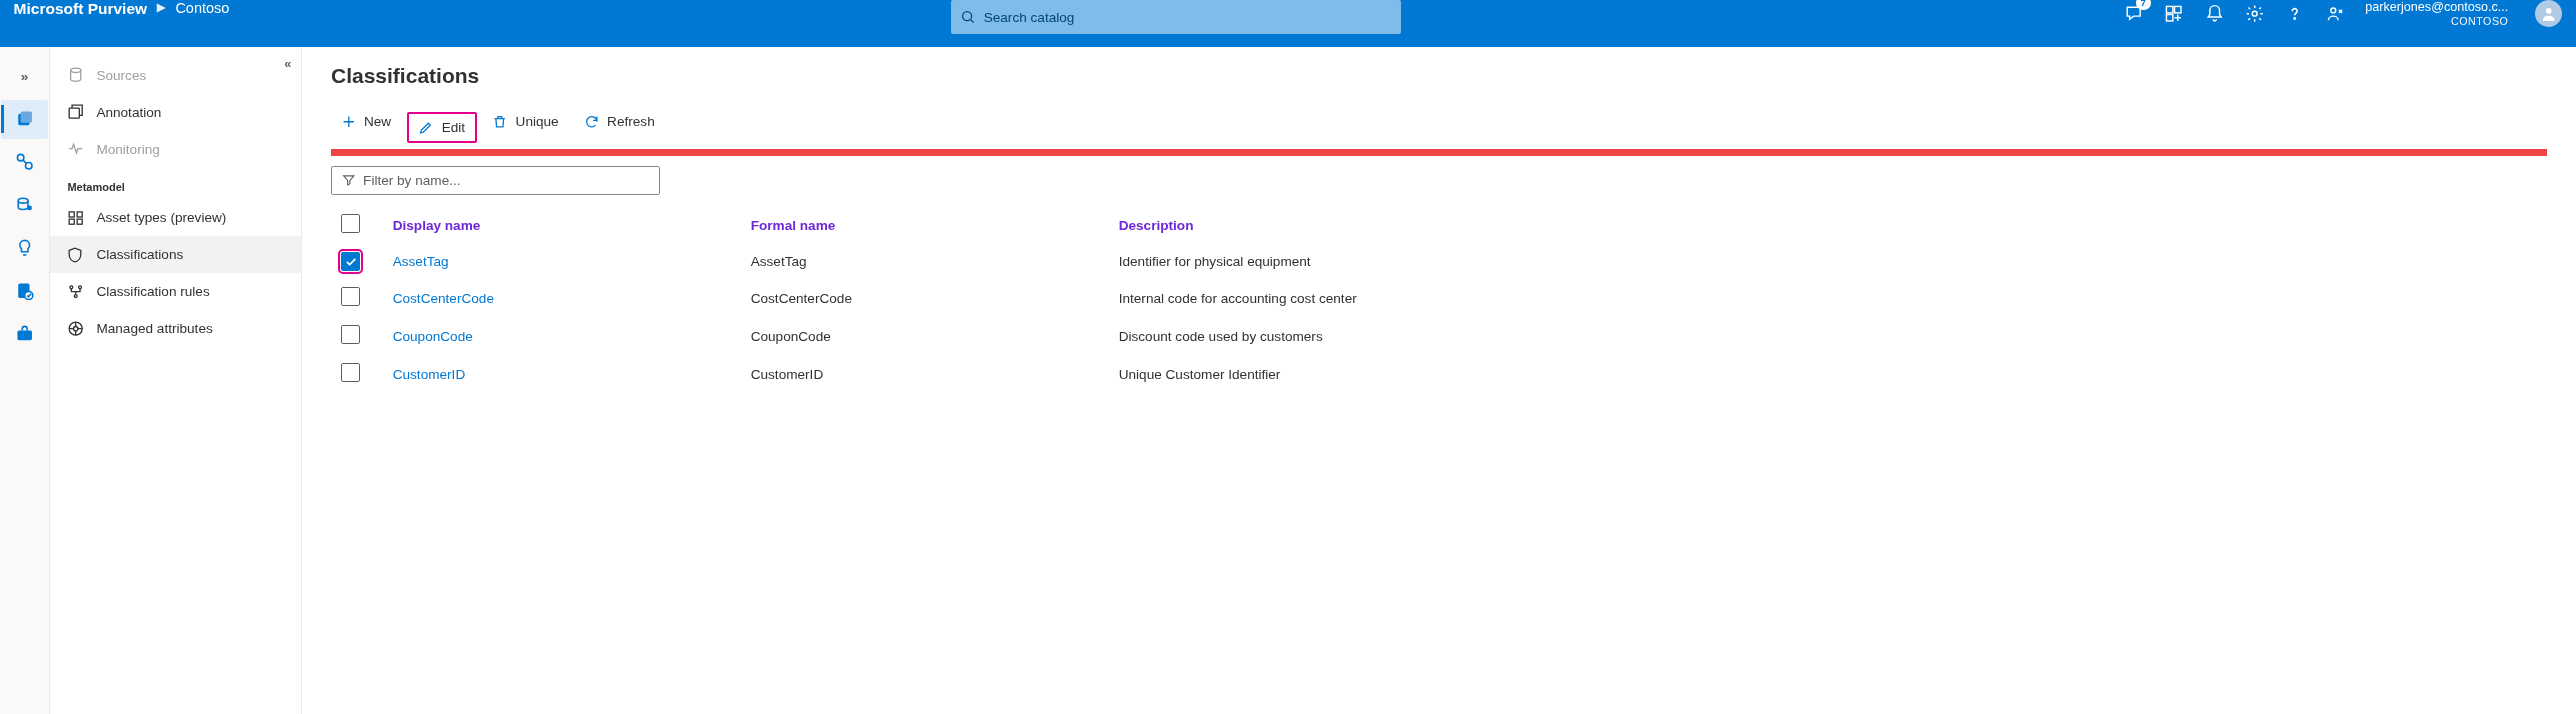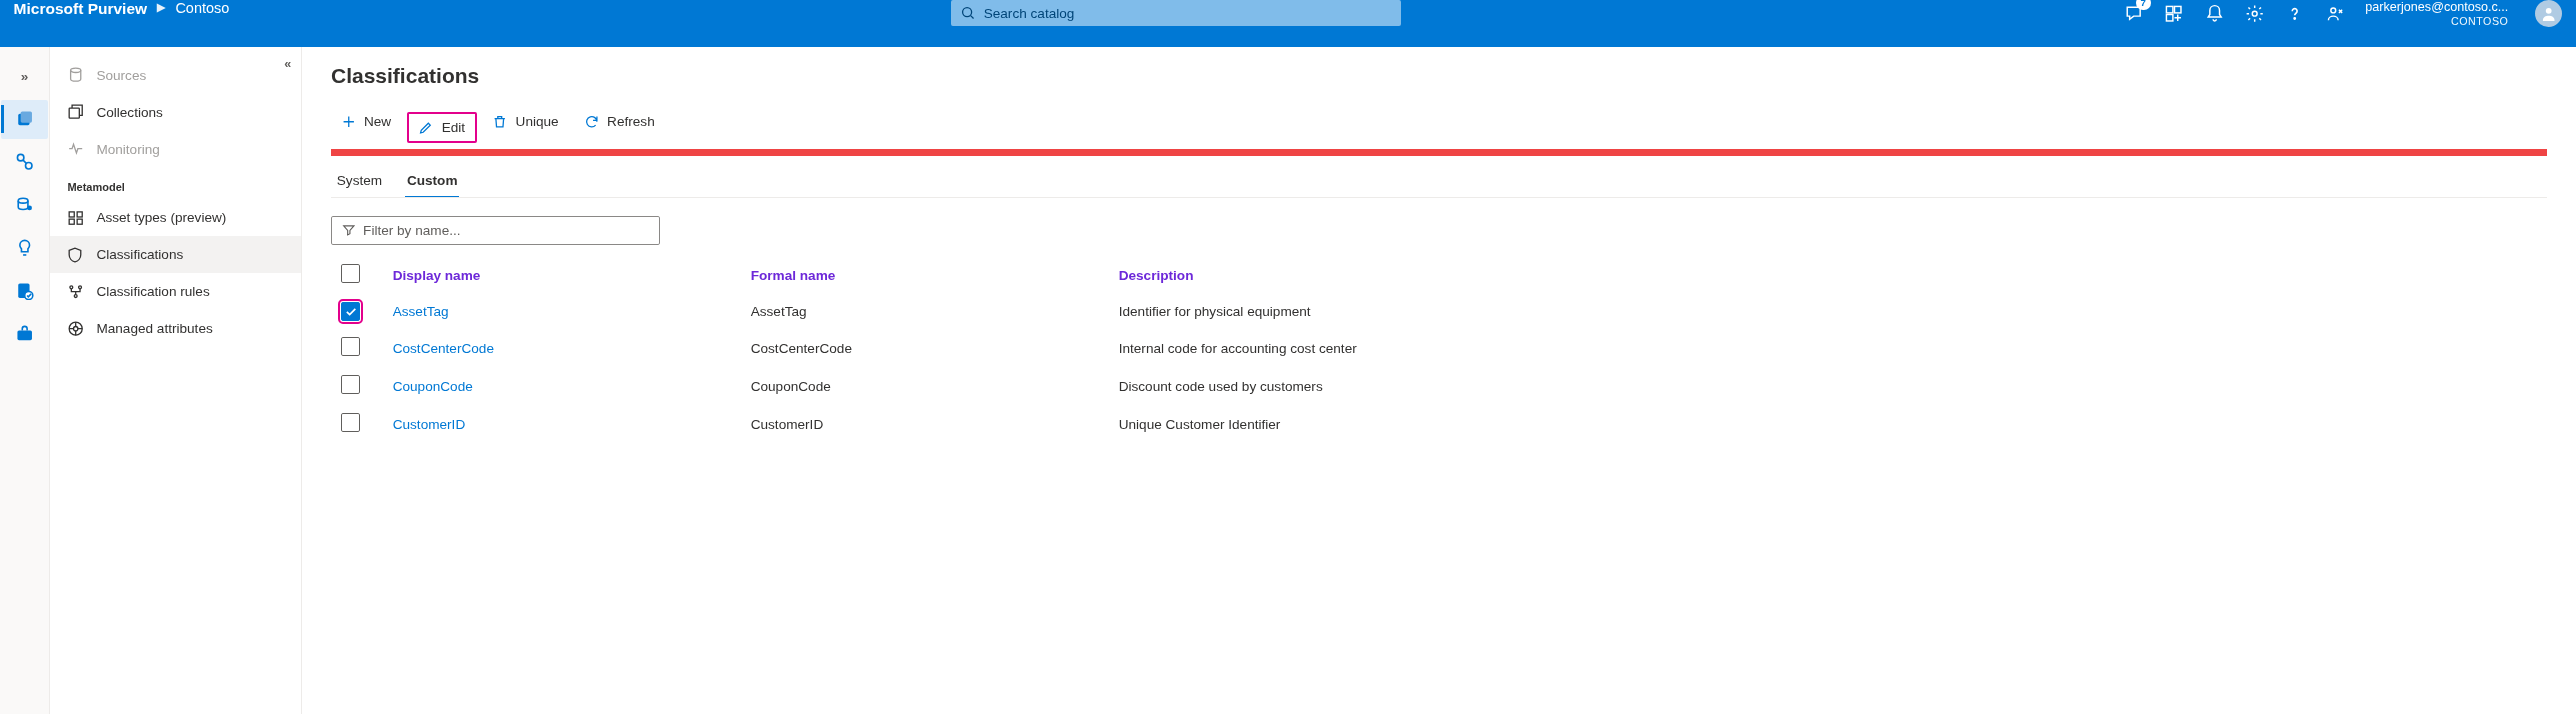--- a/index.html
+++ b/index.html
@@ -4,21 +4,21 @@
 <style>
 * { box-sizing: border-box; margin: 0; padding: 0; }
 body { font-family: "Segoe UI", -apple-system, sans-serif; font-size: 13.6px; color: #323130; background: #fff; }
 
 
 .header { display: flex; align-items: flex-start; height: 47px; background: #0078d4; color: #fff; padding: 0 13.6px; }
 .brand { font-size: 15.5px; font-weight: 600; }
 .caret { margin: 0 9.7px; font-size: 11.6px; opacity: .9; }
 .breadcrumb-item { font-size: 14.5px; font-weight: 400; }
 .search-wrap { flex: 1; display: flex; justify-content: center; }
-.search { display: flex; align-items: center; width: 450px; height: 26px; background: rgba(255,255,255,.5); border-radius: 1.9px; padding: 0 9.7px; color: #0b5aaa; }
+.search { display: flex; align-items: center; width: 450px; height: 34px; background: rgba(255,255,255,.5); border-radius: 1.9px; padding: 0 9.7px; color: #0b5aaa; }
 .search svg { width: 15.5px; height: 15.5px; margin-right: 7.8px; color: #004578; }
 .search span { color: #004578; }
 .header-actions { display: flex; align-items: center; gap: 17.4px; }
 .ico-btn { position: relative; display: flex; align-items: center; justify-content: center; width: 23px; height: 23px; color: #fff; }
 .ico-btn svg { width: 19.4px; height: 19.4px; }
 .badge { position: absolute; top: -5.8px; right: -5.8px; background: #fff; color: #0078d4; border-radius: 9.7px; font-size: 9.7px; font-weight: 600; padding: 0 4.8px; line-height: 13.6px; }
 .user-block { display: flex; flex-direction: column; align-items: flex-end; margin-left: 1px; line-height: 1.15; }
 .user-email { font-size: 12.6px; }
 .user-org { font-size: 10.7px; letter-spacing: 0.5px; opacity: .95; }
 .avatar { width: 27px; height: 27px; border-radius: 50%; background: #b0cbe3; margin-left: 9.7px; display:flex; align-items:center; justify-content:center; }
@@ -187,21 +187,21 @@
           <ellipse cx="12" cy="6" rx="7" ry="3"></ellipse>
           <path d="M5 6v12c0 1.7 3 3 7 3s7-1.3 7-3V6"></path>
         </svg>
       <span>Sources</span>
     </div>
     <div class="sb-item">
       <svg viewBox="0 0 24 24" fill="none" stroke="currentColor" stroke-width="1.8">
           <rect x="3" y="7" width="14" height="14" rx="1"></rect>
           <path d="M7 7V3h14v14h-4"></path>
         </svg>
-      <span>Collections</span>
+      <span>Annotation</span>
     </div>
     <div class="sb-item muted">
       <svg viewBox="0 0 24 24" fill="none" stroke="currentColor" stroke-width="1.8">
           <path d="M3 12h4l2-6 4 12 2-6h6"></path>
         </svg>
       <span>Monitoring</span>
     </div>
 
     <div class="sb-heading">Metamodel</div>
     <div class="sb-item">
@@ -262,24 +262,20 @@
         <span>Unique</span>
       </div>
       <div class="tbtn">
         <svg viewBox="0 0 24 24" fill="none" stroke="currentColor" stroke-width="2">
             <path d="M20 12a8 8 0 10-2 5.3M20 4v6h-6"></path>
           </svg>
         <span>Refresh</span>
       </div>
     </div>
 
-    <div class="tabs">
-      <div class="tab">System</div>
-      <div class="tab active">Custom</div>
-    </div>
 
     <div class="filter-box">
       <svg viewBox="0 0 24 24" fill="none" stroke="currentColor" stroke-width="2">
           <path d="M3 5h18l-7 8v6l-4 2v-8z"></path>
         </svg>
       <span>Filter by name...</span>
     </div>
 
     <table class="cls">
       <thead>

